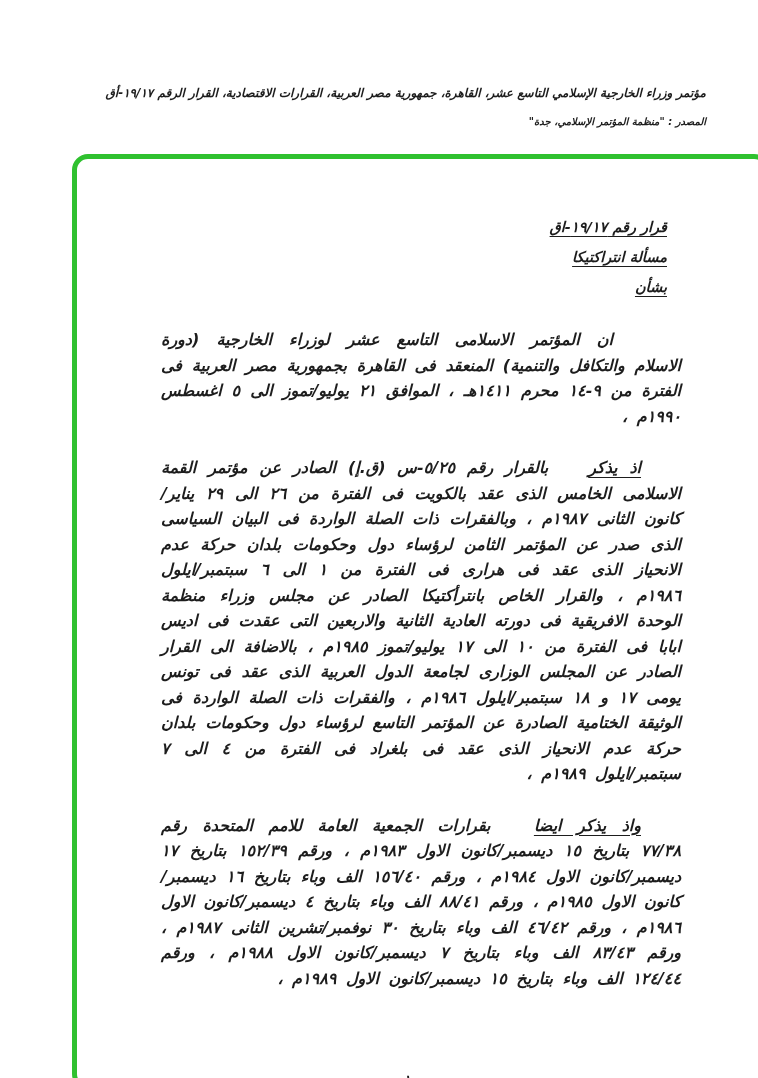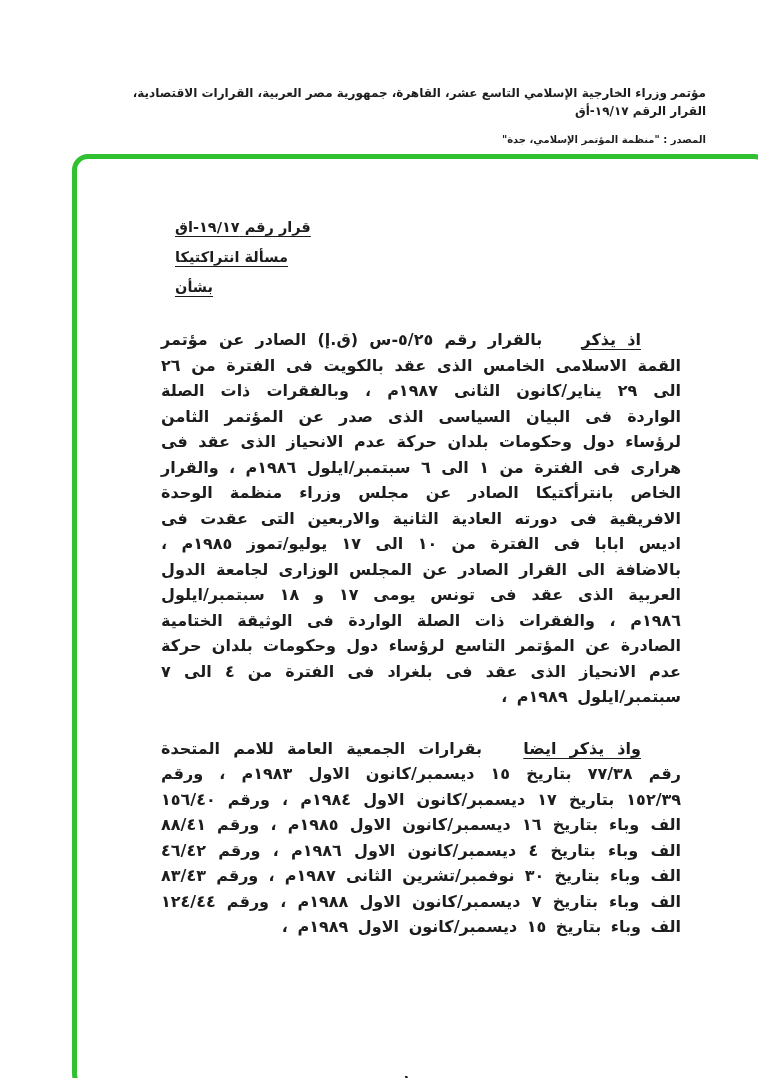--- a/index.html
+++ b/index.html
@@ -1,15 +1,15 @@
 <!DOCTYPE html>
 <html lang="ar"><head>
 <meta charset="utf-8">
 <style>
-  * { margin: 14px; padding: 0; box-sizing: border-box; }
+  * { margin: 14px; padding: 0; box-sizing: border-box; font-style: italic; }
   html, body { background: #ffffff; }
   body {
     width: 758px;
     height: 1078px;
     position: relative;
     overflow: hidden;
     font-family: "DejaVu Sans", "Liberation Sans", sans-serif;
     color: #1d1d1d;
   }
   .doc-header {
@@ -36,21 +36,21 @@
     height: 936px;
     border: 5px solid #2fc12f;
     border-radius: 16px;
     background: #ffffff;
   }
   .content {
     padding: 32px 56px 0 56px;
     direction: rtl;
   }
   .title-block {
-    text-align: left;
+    text-align: right;
     margin-bottom: 32px;
   }
   .title-line {
     font-size: 14.5px;
     font-weight: bold;
     letter-spacing: 0.5px;
     text-decoration: underline;
     text-underline-offset: 4px;
     margin-bottom: 11px;
   }
@@ -87,20 +87,21 @@
 </header>
 
 <div class="frame">
   <div class="content">
     <div class="title-block">
       <div class="title-line">قرار رقم ١٩/١٧-اق</div>
       <div class="title-line">مسألة انتراكتيكا</div>
       <div class="title-line">بشأن</div>
     </div>
 
+    <p class="par" dir="rtl"><span class="lead"></span><span>ان المؤتمر الاسلامى التاسع عشر لوزراء الخارجية (دورة الاسلام والتكافل والتنمية) المنعقد فى القاهرة بجمهورية مصر العربية فى الفترة من ٩-١٤ محرم ١٤١١هـ ، الموافق ٢١ يوليو/تموز الى ٥ اغسطس ١٩٩٠م ،</span></p>
 
     <p class="par" dir="rtl"><span class="lead">اذ يذكر</span><span> بالقرار رقم ٥/٢٥-س (ق.إ) الصادر عن مؤتمر القمة الاسلامى الخامس الذى عقد بالكويت فى الفترة من ٢٦ الى ٢٩ يناير/كانون الثانى ١٩٨٧م ، وبالفقرات ذات الصلة الواردة فى البيان السياسى الذى صدر عن المؤتمر الثامن لرؤساء دول وحكومات بلدان حركة عدم الانحياز الذى عقد فى هرارى فى الفترة من ١ الى ٦ سبتمبر/ايلول ١٩٨٦م ، والقرار الخاص بانترأكتيكا الصادر عن مجلس وزراء منظمة الوحدة الافريقية فى دورته العادية الثانية والاربعين التى عقدت فى اديس ابابا فى الفترة من ١٠ الى ١٧ يوليو/تموز ١٩٨٥م ، بالاضافة الى القرار الصادر عن المجلس الوزارى لجامعة الدول العربية الذى عقد فى تونس يومى ١٧ و ١٨ سبتمبر/ايلول ١٩٨٦م ، والفقرات ذات الصلة الواردة فى الوثيقة الختامية الصادرة عن المؤتمر التاسع لرؤساء دول وحكومات بلدان حركة عدم الانحياز الذى عقد فى بلغراد فى الفترة من ٤ الى ٧ سبتمبر/ايلول ١٩٨٩م ،</span></p>
 
     <p class="par" dir="rtl"><span class="lead">واذ يذكر ايضا</span><span> بقرارات الجمعية العامة للامم المتحدة رقم ٧٧/٣٨ بتاريخ ١٥ ديسمبر/كانون الاول ١٩٨٣م ، ورقم ١٥٢/٣٩ بتاريخ ١٧ ديسمبر/كانون الاول ١٩٨٤م ، ورقم ١٥٦/٤٠ الف وباء بتاريخ ١٦ ديسمبر/كانون الاول ١٩٨٥م ، ورقم ٨٨/٤١ الف وباء بتاريخ ٤ ديسمبر/كانون الاول ١٩٨٦م ، ورقم ٤٦/٤٢ الف وباء بتاريخ ٣٠ نوفمبر/تشرين الثانى ١٩٨٧م ، ورقم ٨٣/٤٣ الف وباء بتاريخ ٧ ديسمبر/كانون الاول ١٩٨٨م ، ورقم ١٢٤/٤٤ الف وباء بتاريخ ١٥ ديسمبر/كانون الاول ١٩٨٩م ،</span></p>
   </div>
 </div>
 
 <div class="page-number">١</div>
 
 </body></html>

